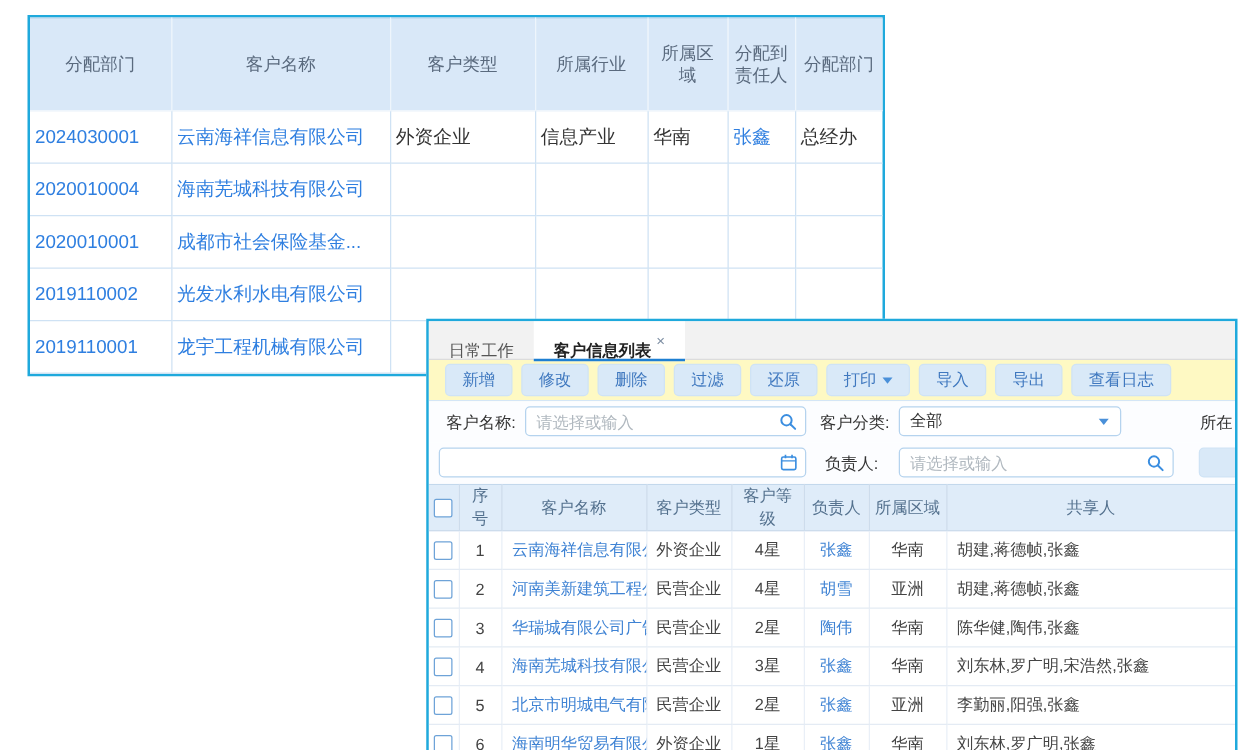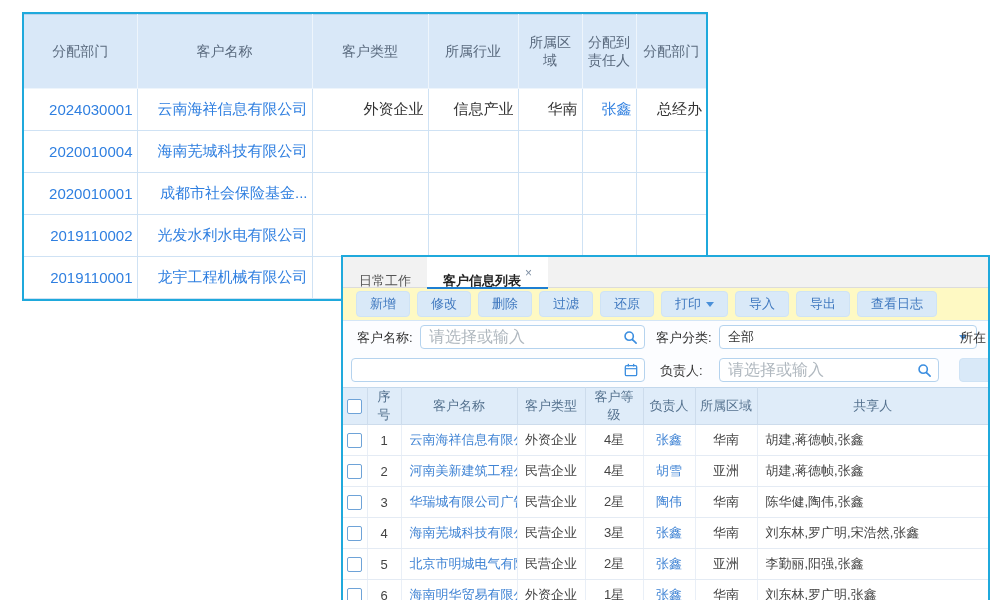--- a/index.html
+++ b/index.html
@@ -6,21 +6,21 @@
   .stage{position:relative;width:1000px;height:600px;overflow:hidden;background:#ffffff;}
 
   
   .panelA{position:absolute;left:22px;top:12px;width:686px;background:#fff;
           border:2px solid #1fa9dc;box-sizing:border-box;z-index:1;}
   .panelA .title{height:44px;line-height:46px;text-align:center;font-size:24px;font-weight:bold;color:#4e4e57;}
   table{border-collapse:collapse;table-layout:fixed;}
   .atable{width:100%;}
   .atable th{background:#d9e8f8;color:#5a6a7e;font-weight:normal;font-size:14px;height:74px;
              border:1px solid #eef5fc;border-top:1px solid #b9d3ec;padding:2px 4px;box-sizing:border-box;}
-  .atable td{height:42px;text-align:right;font-size:15px;color:#333;
+  .atable td{height:42px;text-align:left;font-size:15px;color:#333;
              border:1px solid #cfe2f4;padding:2px 4px;box-sizing:border-box;
              white-space:nowrap;overflow:hidden;}
   .atable td.blue{color:#2f7fe0;}
   .atable tr td:first-child, .atable tr th:first-child{border-left:none;}
   .atable tr td:last-child, .atable tr th:last-child{border-right:none;}
 
   
   .panelB{position:absolute;left:341px;top:255px;width:649px;background:#fff;
           border:2px solid #1fa9dc;box-sizing:border-box;z-index:2;overflow:hidden;}
   .tabbar{height:30px;background:#f2f2f2;border-bottom:1px solid #dcdcdc;display:flex;align-items:stretch;}
@@ -31,21 +31,21 @@
   .toolbar{height:33px;display:flex;align-items:center;padding-left:6px;background:#fef9c3;
            border-bottom:1px solid #d4e6f6;box-sizing:border-box;}
   .tbtn{font-family:inherit;display:inline-flex;align-items:center;gap:5px;margin-left:7px;padding:4px 13px;font-size:13px;color:#3f78bf;
         background:#d9e9f8;border:1px solid #cfe3f5;border-radius:4px;cursor:pointer;line-height:1.2;}
   .caret{display:inline-block;width:0;height:0;border-left:4px solid transparent;
          border-right:4px solid transparent;border-top:5px solid #4a90d9;}
 
   .frow{position:relative;height:33px;background:#fcfdff;}
   .flabel{position:absolute;top:0;height:33px;line-height:33px;font-size:13px;color:#333;white-space:nowrap;}
   .finput{position:absolute;top:4px;height:24px;border:1px solid #b5d3ee;border-radius:4px;background:#fff;
-          box-sizing:border-box;font-size:16px;color:#ec4899;padding:0 26px 0 8px;font-family:inherit;}
+          box-sizing:border-box;font-size:13px;color:#ec4899;padding:0 26px 0 8px;font-family:inherit;}
   .finput::placeholder{color:#b0b8bf;}
   .fselect{position:absolute;top:4px;height:24px;border:1px solid #b5d3ee;border-radius:4px;background:#fff;
            box-sizing:border-box;font-size:13px;color:#333;padding:0 8px;line-height:22px;}
   .fselect .caret{position:absolute;right:9px;top:9px;}
   .ficon{position:absolute;top:9px;}
   .stub-btn{position:absolute;top:4px;height:24px;background:#d9e9f8;border:1px solid #cfe3f5;border-radius:4px;box-sizing:border-box;}
 
   .ctable{width:100%;}
   .ctable th{background:#dfecf9;color:#54718e;font-weight:normal;font-size:13px;height:28px;
              border:1px solid #cddcec;border-top:1px solid #c3d8ec;padding:0 4px;box-sizing:border-box;}
@@ -161,21 +161,21 @@
     <div class="frow">
       <span class="flabel" style="left:14px">客户名称:</span>
       <input class="finput" style="left: 77px; width: 225px;" placeholder="请选择或输入">
       <span class="ficon" style="left:280px">
         <svg width="15" height="15" viewBox="0 0 16 16">
             <circle cx="6.6" cy="6.6" r="4.4" fill="none" stroke="#3b8ee0" stroke-width="1.7"></circle>
             <line x1="10.2" y1="10.2" x2="14" y2="14" stroke="#3b8ee0" stroke-width="1.7" stroke-linecap="round"></line>
           </svg>
       </span>
       <span class="flabel" style="left:313px">客户分类:</span>
-      <div class="fselect" style="left:376px;width:258px">
+      <div class="fselect" style="left:376px;width:178px">
         <span>全部</span>
         <span class="caret"></span>
       </div>
       <span class="flabel" style="left:617px">所在</span>
     </div>
 
     <div class="frow">
       <input class="finput" style="left: 8px; width: 294px;" value="">
       <span class="ficon" style="left:281px">
         <svg width="14" height="14" viewBox="0 0 16 16">

